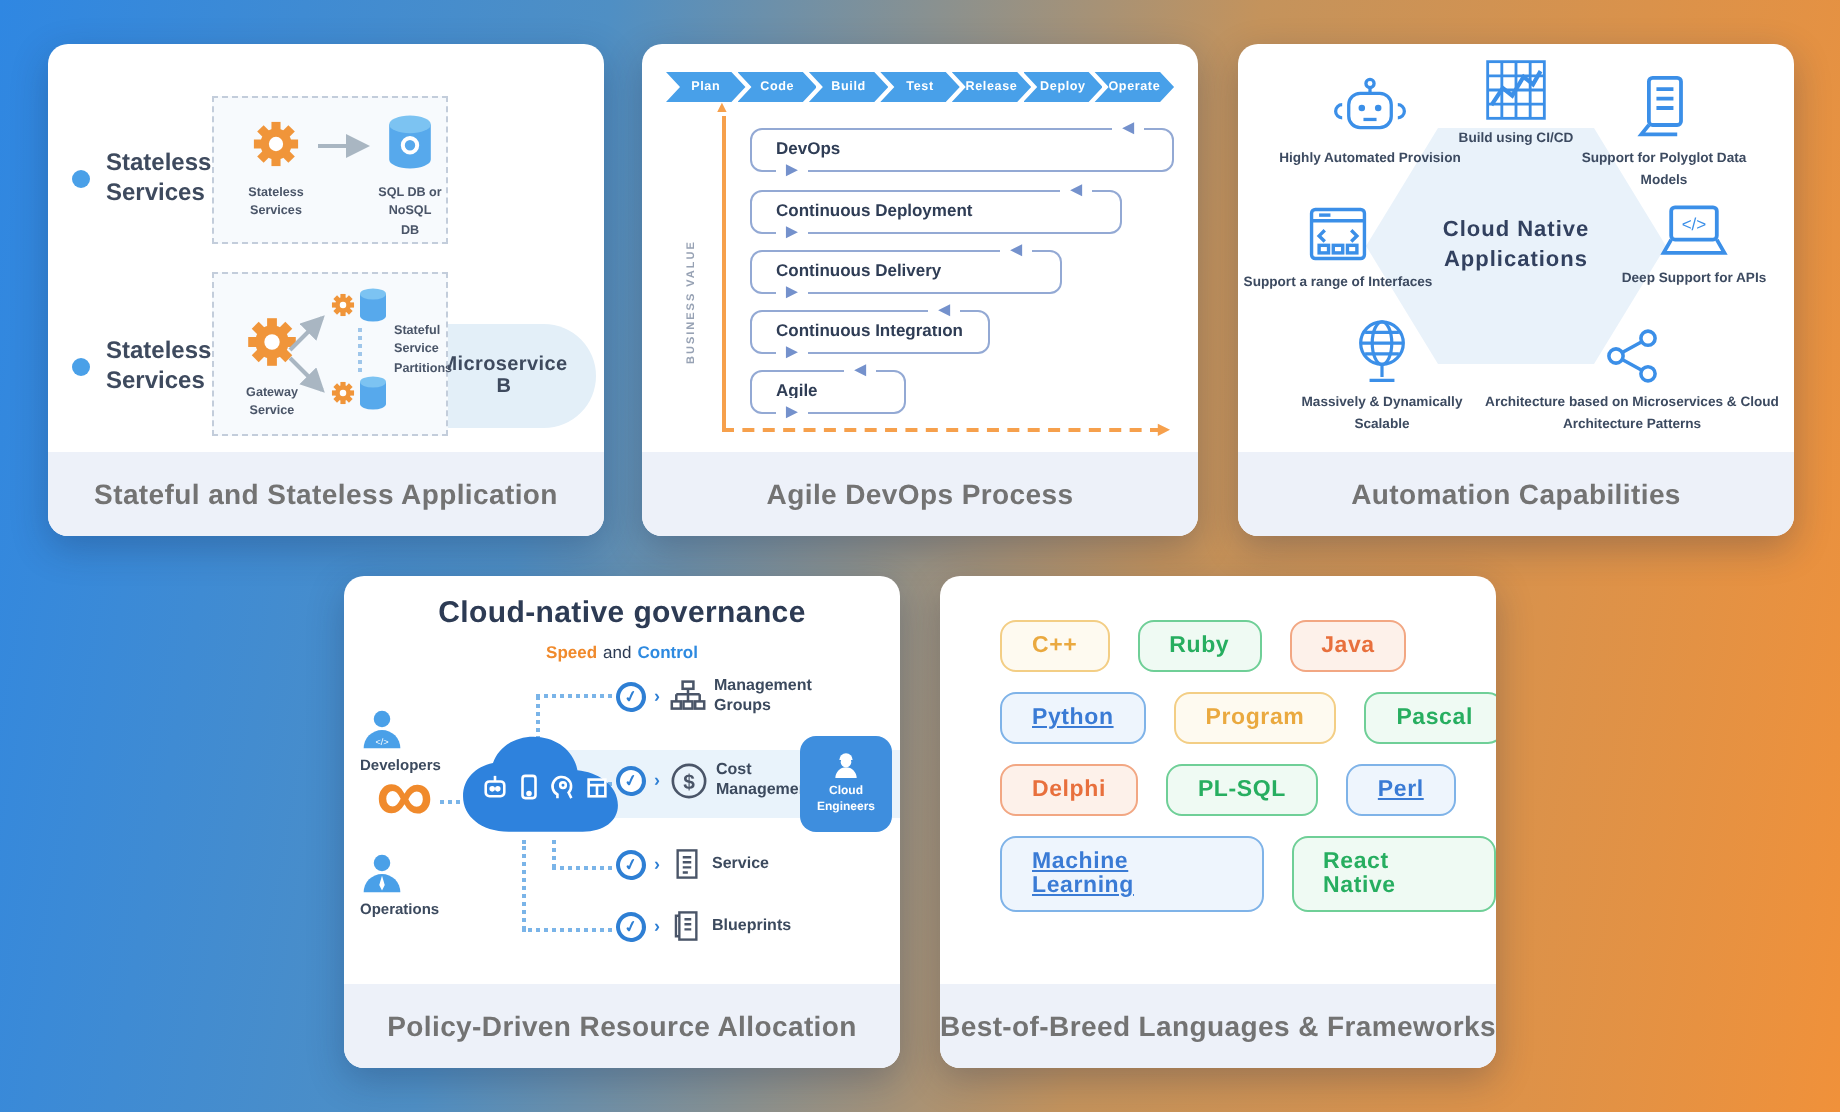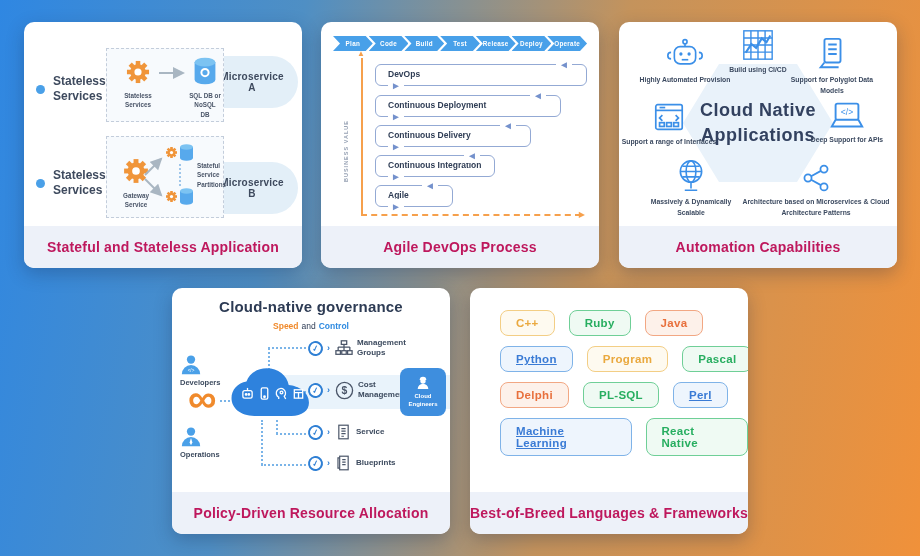--- a/index.html
+++ b/index.html
@@ -3,21 +3,21 @@
 <meta charset="utf-8">
 <style>
   * { box-sizing: border-box; margin: 0; padding: 0; }
   body { font-family: "Liberation Sans", sans-serif; }
   .stage{position:relative;width:920px;height:556px;overflow:hidden;
     background:linear-gradient(100deg,#2f87e2 0%,#4f8fc4 30%,#c4935c 62%,#f0913a 100%);}
   .card{position:absolute;width:278px;height:246px;background:#fff;border-radius:10px;
     box-shadow:0 6px 18px rgba(20,40,80,.28);display:flex;flex-direction:column;}
   .card-body{position:relative;flex:1;overflow:hidden;}
   .card-footer{height:42px;background:#edf1f9;border-radius:0 0 10px 10px;display:flex;
-    align-items:center;justify-content:center;font-size:14px;font-weight:700;color:#be185d;letter-spacing:.2px;}
+    align-items:center;justify-content:center;font-size:14px;font-weight:700;color:#737373;letter-spacing:.2px;}
   
   .bullet-group{position:absolute;display:flex;align-items:center;gap:8px;width:72px;}
   .bullet{width:9px;height:9px;border-radius:50%;background:#4aa0e8;flex:none;}
   .bullet-label{font-size:12px;font-weight:700;color:#3e4a5e;line-height:1.25;}
   .pill{position:absolute;height:52px;background:#e3eff8;border-radius:26px;z-index:0;
     display:flex;align-items:center;justify-content:flex-end;padding-right:10px;}
   .pill span{font-size:10px;font-weight:700;color:#3e4a5e;letter-spacing:.2px;width:72px;text-align:center;}
   .dashed-box{position:absolute;border:1.5px dashed #c3cddb;background:#f7fafd;z-index:1;}
   .node{position:absolute;text-align:center;}
   .node-label{font-size:6.3px;font-weight:700;color:#4a5568;line-height:1.5;margin-top:2px;}
@@ -36,21 +36,21 @@
   .vlabel{position:absolute;left:22px;top:70px;height:90px;display:flex;align-items:center;
     writing-mode:vertical-rl;transform:rotate(180deg);font-size:5.5px;letter-spacing:1px;color:#97a2b4;font-weight:700;}
   .loop{position:absolute;left:54px;height:22px;border:1.5px solid #93a9d4;border-radius:6px;}
   .loop-label{position:absolute;left:12px;top:4px;font-size:8.5px;font-weight:700;color:#2f3d55;}
   .arr-top{position:absolute;top:-8px;right:14px;color:#7491cc;background:#fff;padding:0 3px;font-size:10px;line-height:15px;}
   .arr-bot{position:absolute;bottom:-8px;left:12px;color:#7491cc;background:#fff;padding:0 3px;font-size:10px;line-height:15px;}
   
   .hexagon{position:absolute;left:64px;top:42px;width:150px;height:118px;background:#e9f2fa;
     clip-path:polygon(24% 0%,76% 0%,100% 50%,76% 100%,24% 100%,0% 50%);
     display:flex;flex-direction:column;align-items:center;justify-content:center;}
-  .hexagon div{font-size:18px;font-weight:700;color:#32415f;letter-spacing:.5px;line-height:1.4;}
+  .hexagon div{font-size:11px;font-weight:700;color:#32415f;letter-spacing:.5px;line-height:1.4;}
   .cap{position:absolute;display:flex;flex-direction:column;align-items:center;text-align:center;}
   .cap-label{font-size:6.8px;font-weight:700;color:#3c4a60;line-height:1.55;margin-top:3px;}
   
   .gov-heading{position:absolute;top:10px;width:100%;text-align:center;font-size:15px;font-weight:700;color:#2d3b54;letter-spacing:.2px;}
   .gov-sub{position:absolute;top:33px;width:100%;text-align:center;font-size:8.5px;font-weight:700;}
   .gov-sub .sp{color:#f08a2c;} .gov-sub .an{color:#2d3b54;margin:0 3px;font-weight:400;} .gov-sub .ct{color:#2e8ae0;}
   .actor{position:absolute;width:64px;display:flex;flex-direction:column;align-items:flex-start;}
   .actor-label{font-size:7.5px;font-weight:700;color:#3c4a5e;margin-top:2px;}
   .infinity{position:absolute;left:16px;top:90px;font-size:40px;font-weight:700;color:#f08a2c;line-height:1;}
   .gov-band{position:absolute;left:92px;top:87px;width:186px;height:34px;background:#e9f3fb;}
@@ -77,23 +77,20 @@
   .chip.blue{border-color:#7fb3e8;color:#3a7bd5;background:#eef5fd;text-decoration:underline;}
 </style>
 </head>
 <body>
 
 <div class="stage">
 
   <div class="card" style="left:24px;top:22px;">
     <div class="card-body">
 
-      <div class="pill" style="left:150px;top:34px;width:124px;">
-        <span>Microservice A</span>
-      </div>
       <div class="bullet-group" style="left:12px;top:52px;">
         <span class="bullet"></span>
         <span class="bullet-label">Stateless Services</span>
       </div>
       <div class="dashed-box" style="left:82px;top:26px;width:118px;height:74px;">
         <div class="node" style="left:10px;top:10px;width:42px;">
           <svg width="26" height="26" viewBox="0 0 40 40">
             <g stroke="#f0953a" stroke-width="7">
               <line x1="20" y1="3" x2="20" y2="37"></line>
                 <line x1="3" y1="20" x2="37" y2="20"></line>

